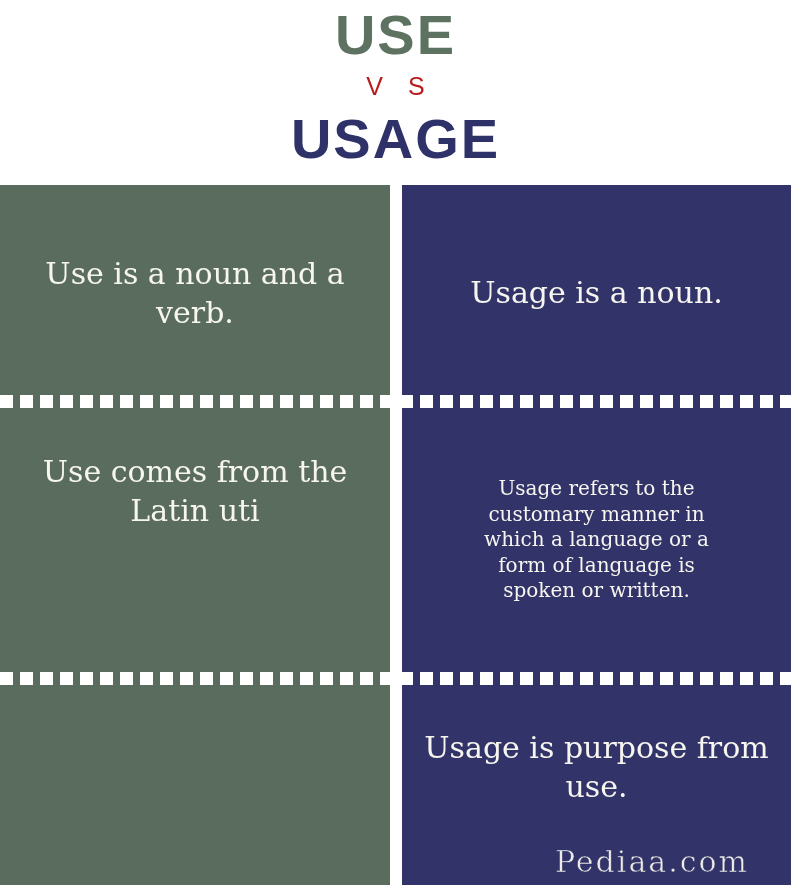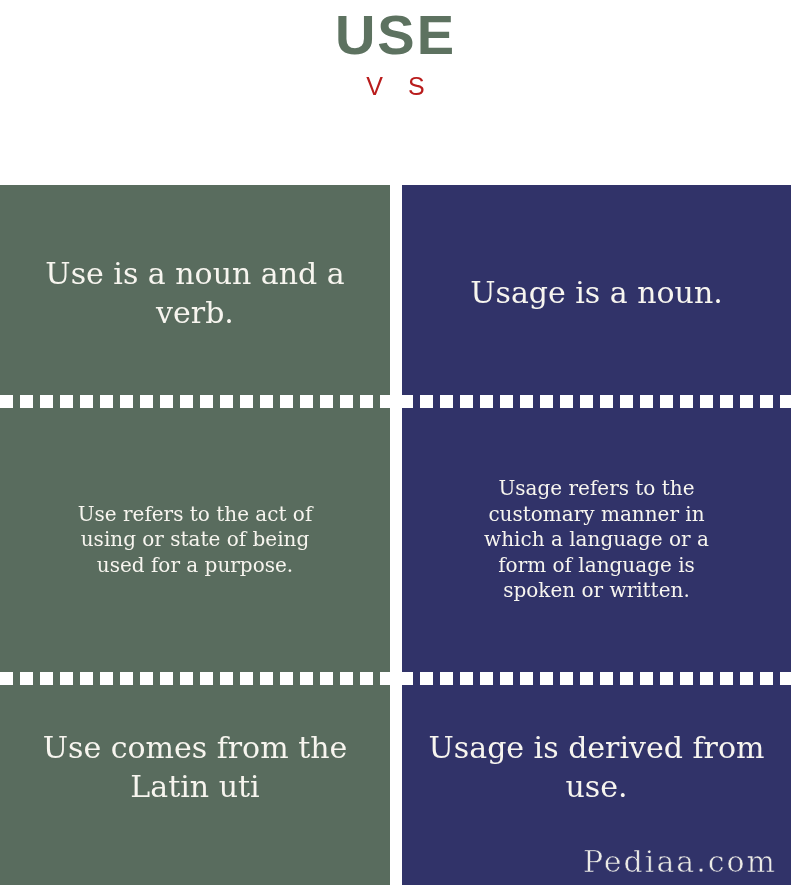--- a/index.html
+++ b/index.html
@@ -100,50 +100,46 @@
       rgba(0,0,0,0) 13px, rgba(0,0,0,0) 20px
     );
     pointer-events: none;
   }
   .divider-1 { top: 210px; }
   .divider-2 { top: 487px; }
 
   
   .watermark {
     position: absolute;
-    right: 14px;
+    right: 42px;
     bottom: 14px;
     font-family: "DejaVu Serif", serif;
     font-size: 30px;
     letter-spacing: 2px;
     color: #ECEBE6;
     -webkit-text-stroke: 0.6px #313369;
   }
 </style>
 </head>
 <body>
 
 <div class="page">
 
   <div class="header">
     <div class="title-use">USE</div>
     <div class="title-vs">V S</div>
+    <div class="title-usage">USAGE</div>
   </div>
 
   <div class="grid">
 
     <div class="col col-left">
       <div class="cell row-1">
         <p>Use is a noun and a
 verb.</p>
-      </div>
-      <div class="cell row-2">
-        <p>Use refers to the act of
-using or state of being
-used for a purpose.</p>
       </div>
       <div class="cell row-3">
         <p>Use comes from the
 Latin uti</p>
       </div>
     </div>
 
     <div class="gutter"></div>
 
     <div class="col col-right">
@@ -151,21 +147,21 @@
         <p>Usage is a noun.</p>
       </div>
       <div class="cell row-2">
         <p>Usage refers to the
 customary manner in
 which a language or a
 form of language is
 spoken or written.</p>
       </div>
       <div class="cell row-3">
-        <p>Usage is derived from
+        <p>Usage is purpose from
 use.</p>
       </div>
     </div>
 
     <div class="divider divider-1"></div>
     <div class="divider divider-2"></div>
 
     <div class="watermark">Pediaa.com</div>
   </div>
 

